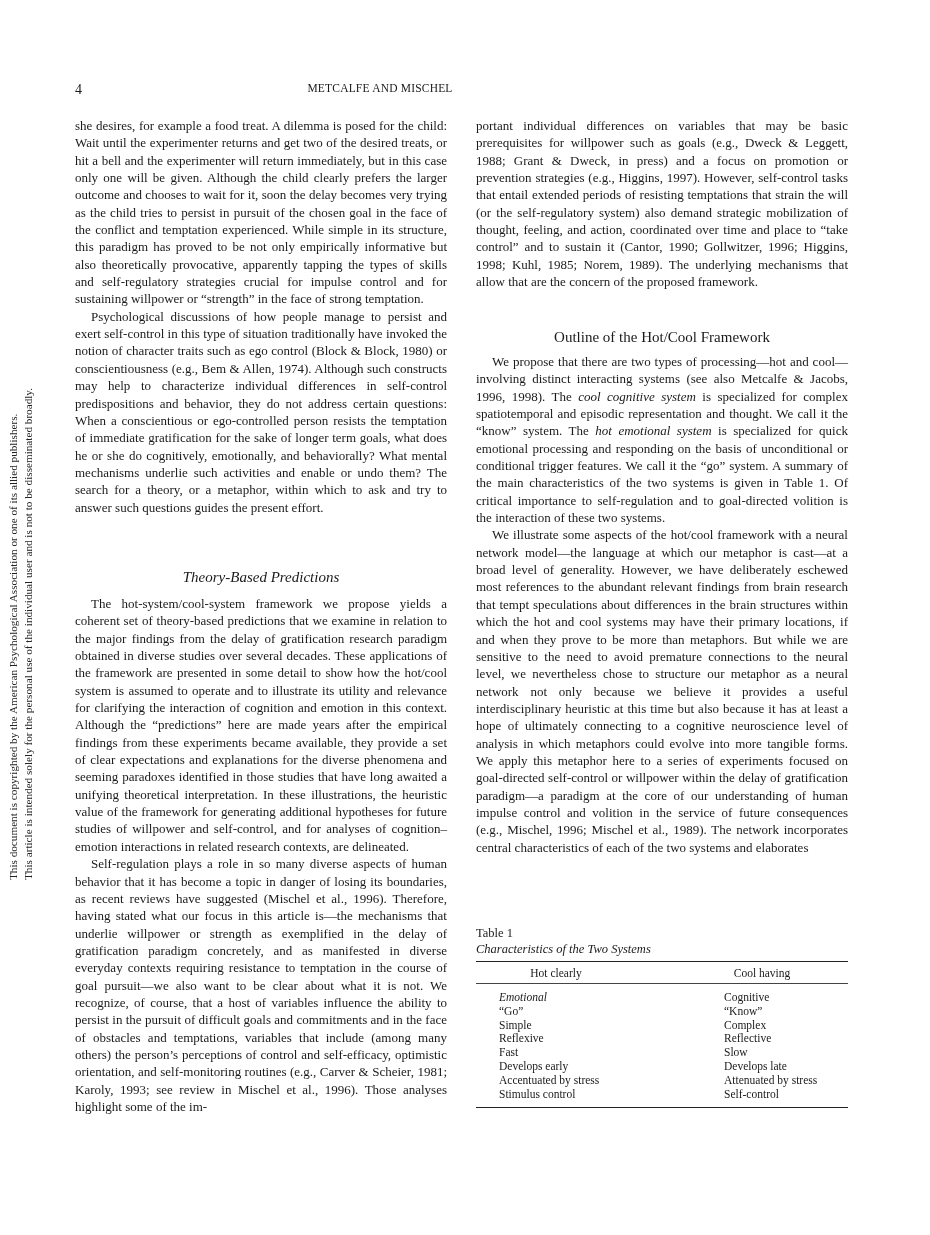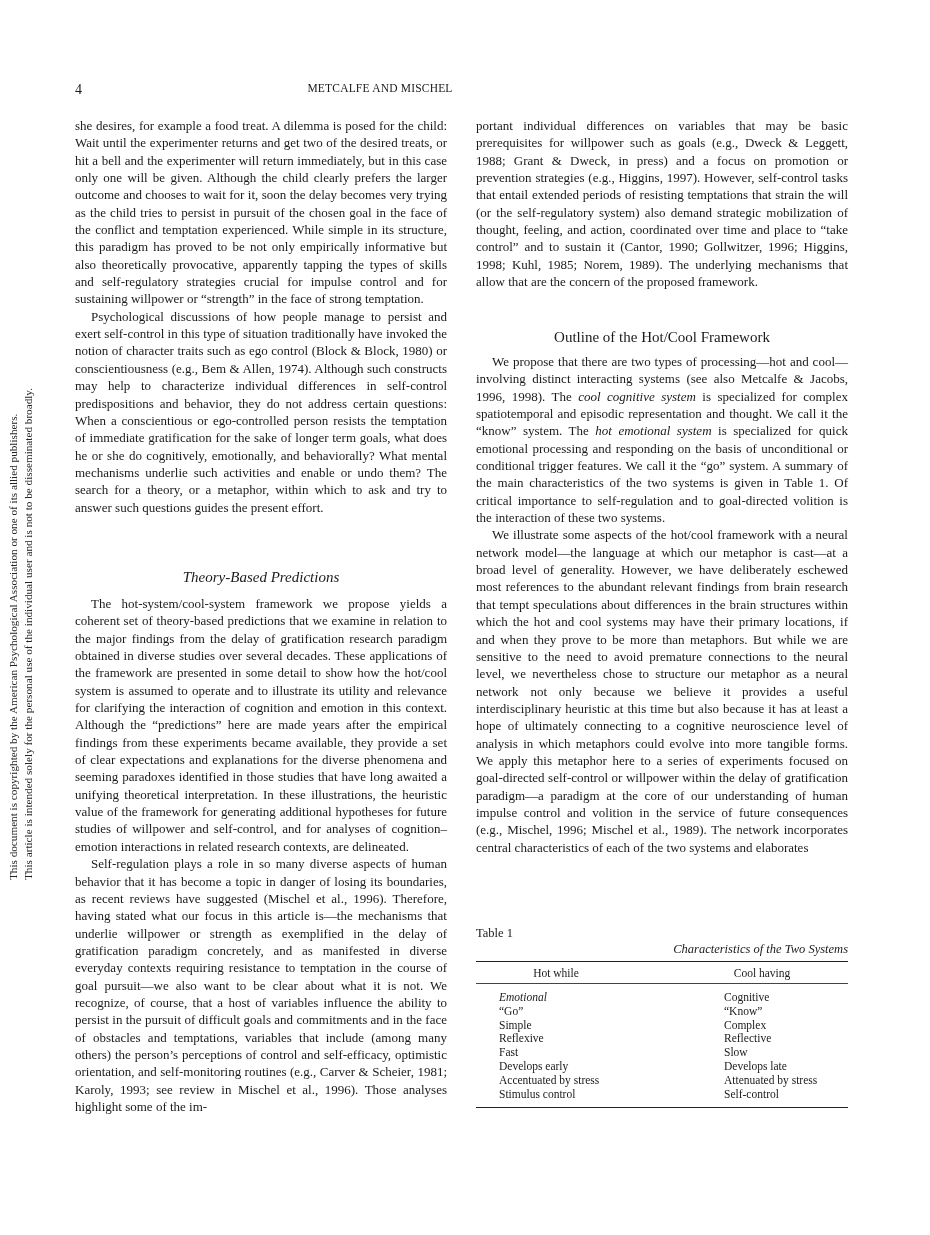--- a/index.html
+++ b/index.html
@@ -14,21 +14,21 @@
   .col-left { left: 75px; }
   .col-right { left: 476px; }
   .col p { margin: 0; text-align: justify; hyphens: manual; }
   .col p.indent { text-indent: 16px; }
   .section-heading { text-align: center; font-size: 15px; margin: 4px; }
   .section-heading.italic { font-style: italic; text-align: center; }
   .h-left { position: absolute; left: 75px; width: 372px; top: 565px; }
   .h-right { position: absolute; left: 476px; width: 372px; top: 325px; }
   .table-block { position: absolute; left: 476px; top: 925px; width: 372px; }
   .table-label { font-size: 12.5px; line-height: 16px; }
-  .table-title { font-size: 12.5px; line-height: 16px; font-style: italic; text-align: right; }
+  .table-title { font-size: 12.5px; line-height: 16px; font-style: italic; }
   .rule-thick { border-top: 1.5px solid #222; margin-top: 4px; }
   .rule-thin { border-top: 1px solid #444; }
   .t-head { display: flex; font-size: 11.5px; padding: 5px 0 4px 0; }
   .t-head .c1 { width: 160px; text-align: center; }
   .t-head .c2 { flex: 1; text-align: center; padding-left: 40px; }
   .t-body { display: flex; padding: 7px 0 4px 0; font-size: 11.5px; line-height: 13.8px; }
   .t-body .c1 { width: 248px; padding-left: 23px; box-sizing: border-box; }
   .t-body .c2 { flex: 1; }
   .it { font-style: italic; }
 </style>
@@ -68,21 +68,21 @@
 <div class="col col-right" style="top:353px;">
   <p class="indent"><span>We propose that there are two types of processing—hot and cool—involving distinct interacting systems (see also Metcalfe &amp; Jacobs, 1996, 1998). The </span><span class="it">cool cognitive system</span><span> is specialized for complex spatiotemporal and episodic representation and thought. We call it the “know” system. The </span><span class="it">hot emotional system</span><span> is specialized for quick emotional processing and responding on the basis of unconditional or conditional trigger features. We call it the “go” system. A summary of the main characteristics of the two systems is given in Table 1. Of critical importance to self-regulation and to goal-directed volition is the interaction of these two systems.</span></p>
   <p class="indent">We illustrate some aspects of the hot/cool framework with a neural network model—the language at which our metaphor is cast—at a broad level of generality. However, we have deliberately eschewed most references to the abundant relevant findings from brain research that tempt speculations about differences in the brain structures within which the hot and cool systems may have their primary locations, if and when they prove to be more than metaphors. But while we are sensitive to the need to avoid premature connections to the neural level, we nevertheless chose to structure our metaphor as a neural network not only because we believe it provides a useful interdisciplinary heuristic at this time but also because it has at least a hope of ultimately connecting to a cognitive neuroscience level of analysis in which metaphors could evolve into more tangible forms. We apply this metaphor here to a series of experiments focused on goal-directed self-control or willpower within the delay of gratification paradigm—a paradigm at the core of our understanding of human impulse control and volition in the service of future consequences (e.g., Mischel, 1996; Mischel et al., 1989). The network incorporates central characteristics of each of the two systems and elaborates</p>
 </div>
 
 <div class="table-block">
   <div class="table-label">Table 1</div>
   <div class="table-title">Characteristics of the Two Systems</div>
   <div class="rule-thick"></div>
   <div class="t-head">
-    <div class="c1">Hot while</div>
+    <div class="c1">Hot clearly</div>
     <div class="c2">Cool having</div>
   </div>
   <div class="rule-thin"></div>
   <div class="t-body">
     <div class="c1">
       <div class="it">Emotional</div>
       <div>“Go”</div>
       <div>Simple</div>
       <div>Reflexive</div>
       <div>Fast</div>

